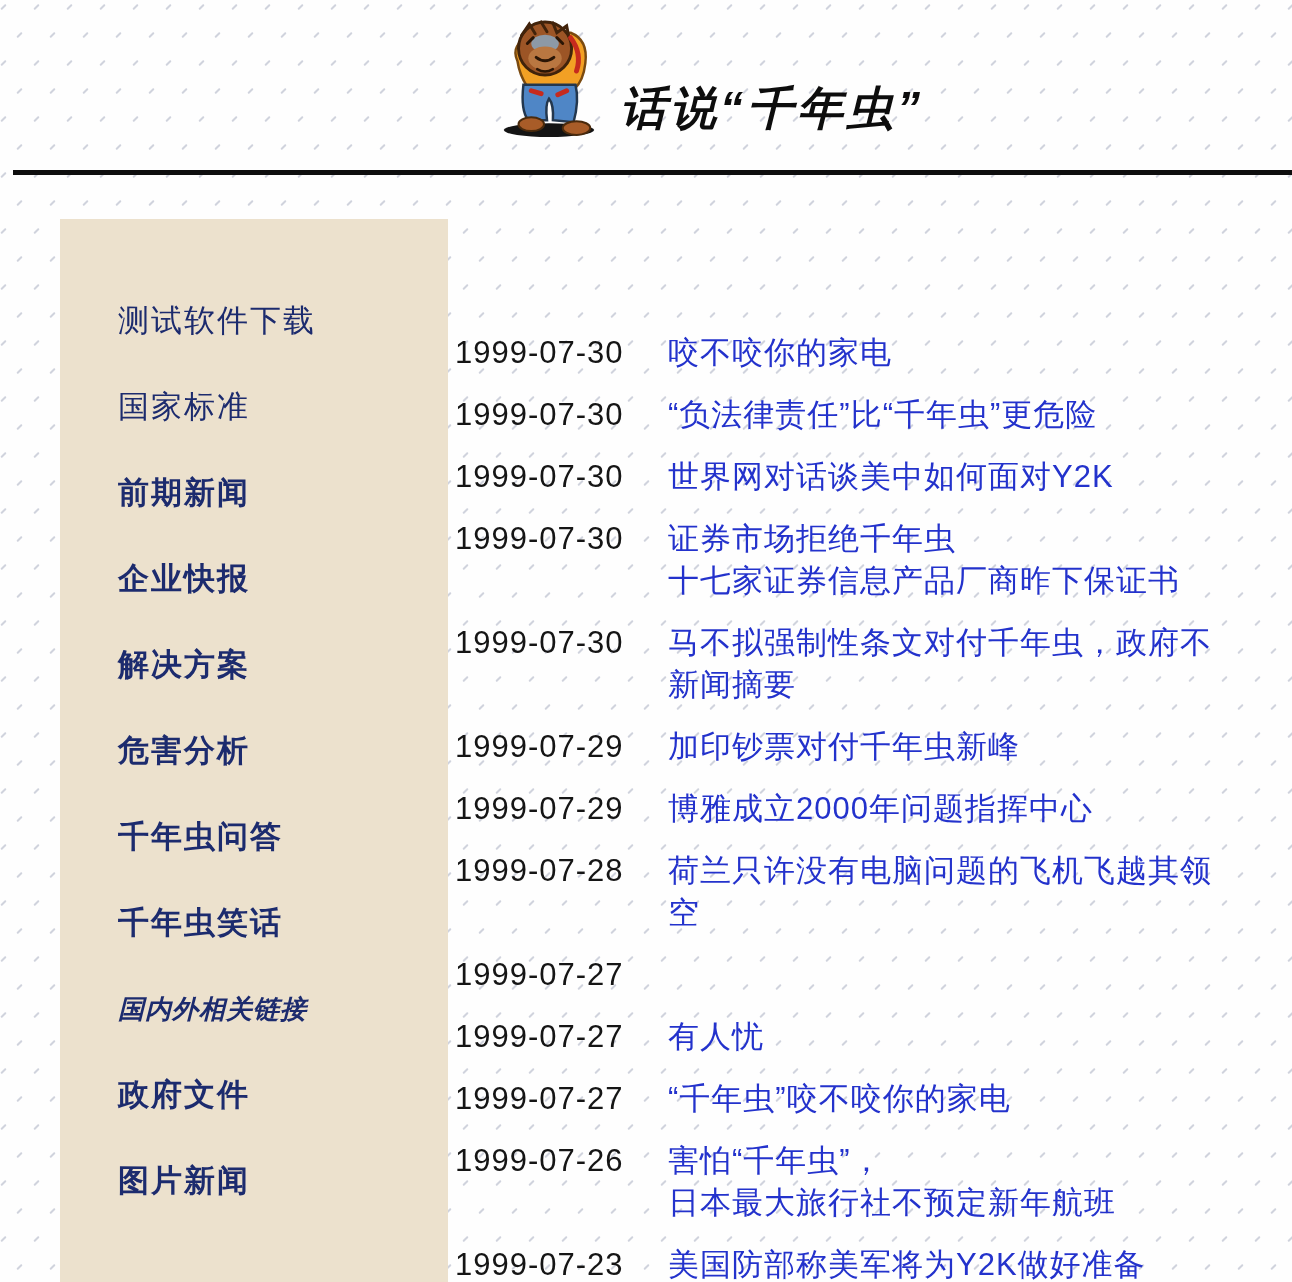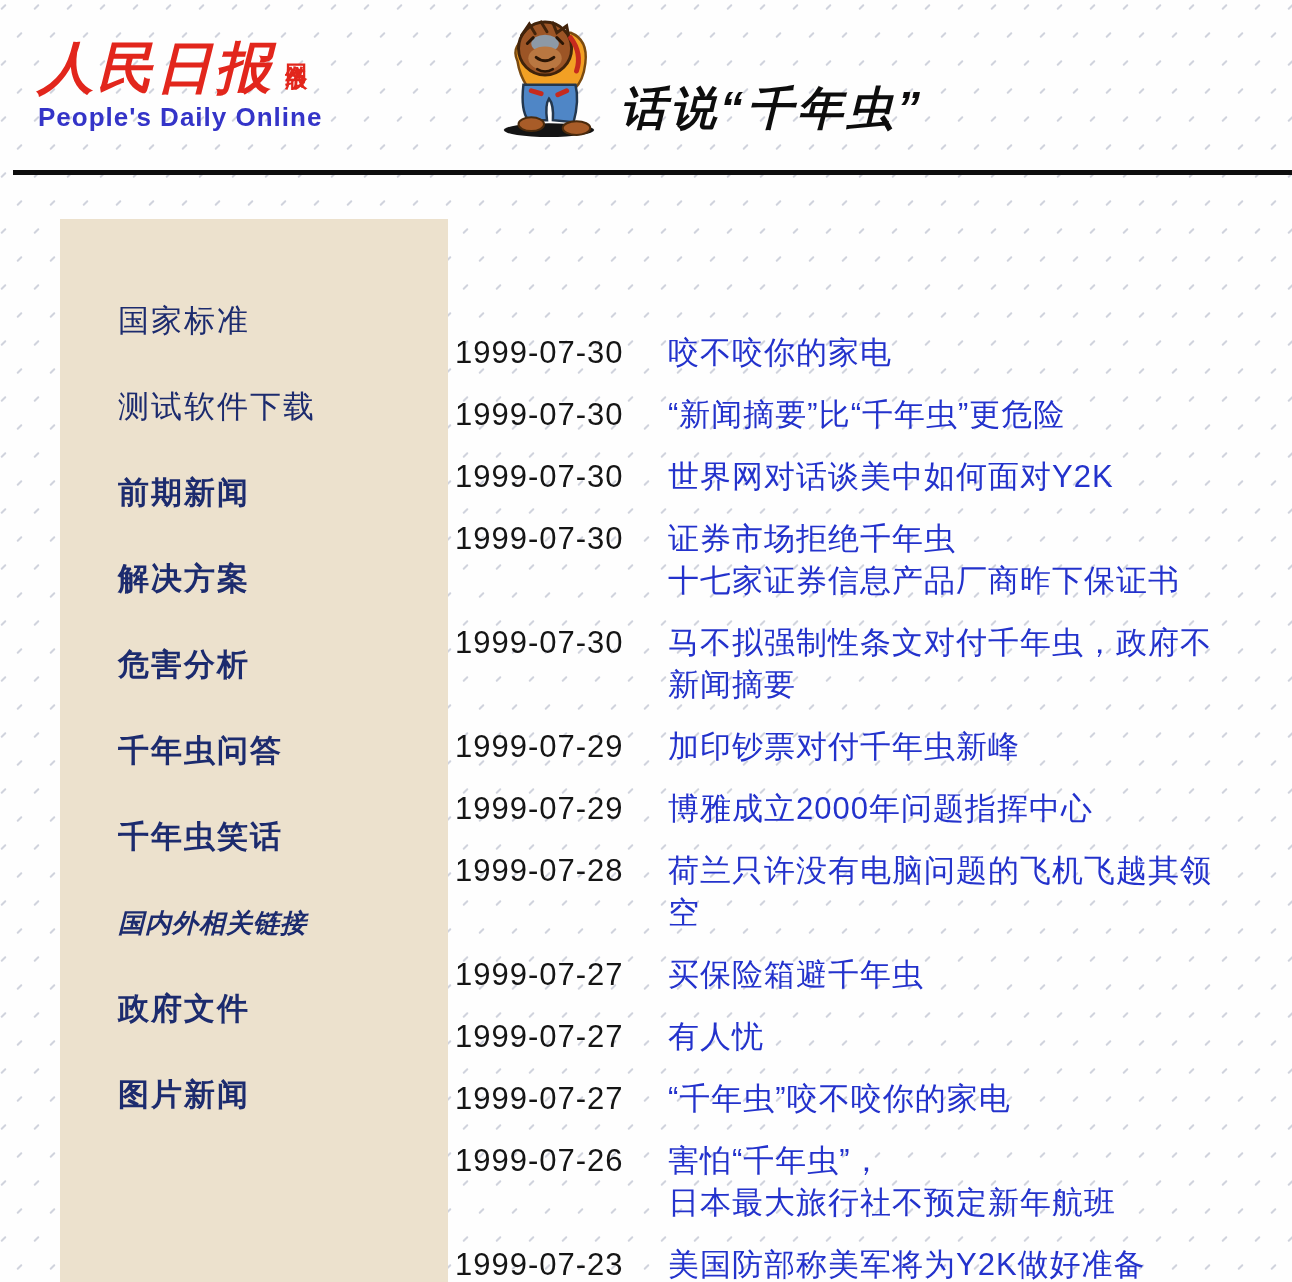--- a/index.html
+++ b/index.html
@@ -1894,27 +1894,20 @@
       <span class="dash" style="left: 1039px; top: 1266px;"></span>
       <span class="dash" style="left: 1072px; top: 1266px;"></span>
       <span class="dash" style="left: 1105px; top: 1266px;"></span>
       <span class="dash" style="left: 1138px; top: 1266px;"></span>
       <span class="dash" style="left: 1171px; top: 1266px;"></span>
       <span class="dash" style="left: 1204px; top: 1266px;"></span>
       <span class="dash" style="left: 1237px; top: 1266px;"></span>
       <span class="dash" style="left: 1270px; top: 1266px;"></span>
     </div>
 
-  <div class="logo">
-    <div class="logo-row">
-      <span class="logo-cn">人民日报</span>
-      <span class="logo-edition">网络版</span>
-    </div>
-    <div class="logo-en">People's Daily Online</div>
-  </div>
 
   <div class="masthead">
     <svg class="mascot" width="118" height="124" viewBox="0 0 120 126">
       <ellipse cx="62" cy="118" rx="46" ry="7" fill="#141414"></ellipse>
       <path d="M30,48 Q22,30 44,23 L84,19 Q102,26 99,50 Q97,68 88,76 L40,74 Q32,62 30,48 Z" fill="#f2a024" stroke="#7a4a10" stroke-width="2.5"></path>
       <path d="M36,72 Q33,98 41,108 L60,108 Q58,92 62,86 Q67,92 66,108 L87,110 Q93,88 89,72 Z" fill="#4f86c6" stroke="#23374e" stroke-width="2.5"></path>
       <path d="M44,78 l10,3 M80,78 l-9,4" stroke="#c62a1e" stroke-width="5" stroke-linecap="round"></path>
       <ellipse cx="44" cy="112" rx="13" ry="7" fill="#a85c28" stroke="#4a2a0c" stroke-width="2"></ellipse>
       <ellipse cx="90" cy="116" rx="14" ry="7" fill="#a85c28" stroke="#4a2a0c" stroke-width="2"></ellipse>
       <circle cx="58" cy="35" r="27" fill="#9c5526" stroke="#41230b" stroke-width="3"></circle>
@@ -1925,44 +1918,45 @@
       <path d="M50,56 q8,5 16,0" fill="none" stroke="#2a1505" stroke-width="2.5" stroke-linecap="round"></path>
       <path d="M40,30 l6,-6 M76,30 l-6,-6" stroke="#2a1505" stroke-width="3" stroke-linecap="round"></path>
       <path d="M84,24 Q96,40 90,58" fill="none" stroke="#c62a1e" stroke-width="5" stroke-linecap="round"></path>
     </svg>
     <h1 class="page-title">话说“千年虫”</h1>
   </div>
 
   <div class="top-rule"></div>
 
   <nav class="sidebar" id="sidebar">
+      <div class="side-item normal"><span>测试软件下载</span></div>
       <div class="side-item normal"><span>国家标准</span></div>
-      <div class="side-item normal"><span>测试软件下载</span></div>
       <div class="side-item bold"><span>前期新闻</span></div>
+      <div class="side-item bold"><span>企业快报</span></div>
       <div class="side-item bold"><span>解决方案</span></div>
       <div class="side-item bold"><span>危害分析</span></div>
       <div class="side-item bold"><span>千年虫问答</span></div>
       <div class="side-item bold"><span>千年虫笑话</span></div>
       <div class="side-item italic"><span>国内外相关链接</span></div>
       <div class="side-item bold"><span>政府文件</span></div>
       <div class="side-item bold"><span>图片新闻</span></div>
     </nav>
 
 
   <main class="news-list" id="news-list">
       <div class="news-row">
         <span class="news-date">1999-07-30</span>
         <div class="news-title">
           <div class="line">咬不咬你的家电</div>
         </div>
       </div>
       <div class="news-row">
         <span class="news-date">1999-07-30</span>
         <div class="news-title">
-          <div class="line">“新闻摘要”比“千年虫”更危险</div>
+          <div class="line">“负法律责任”比“千年虫”更危险</div>
         </div>
       </div>
       <div class="news-row">
         <span class="news-date">1999-07-30</span>
         <div class="news-title">
           <div class="line">世界网对话谈美中如何面对Y2K</div>
         </div>
       </div>
       <div class="news-row">
         <span class="news-date">1999-07-30</span>
@@ -1992,23 +1986,20 @@
       </div>
       <div class="news-row">
         <span class="news-date">1999-07-28</span>
         <div class="news-title">
           <div class="line">荷兰只许没有电脑问题的飞机飞越其领</div>
           <div class="line">空</div>
         </div>
       </div>
       <div class="news-row">
         <span class="news-date">1999-07-27</span>
-        <div class="news-title">
-          <div class="line">买保险箱避千年虫</div>
-        </div>
       </div>
       <div class="news-row">
         <span class="news-date">1999-07-27</span>
         <div class="news-title">
           <div class="line">有人忧</div>
         </div>
       </div>
       <div class="news-row">
         <span class="news-date">1999-07-27</span>
         <div class="news-title">

